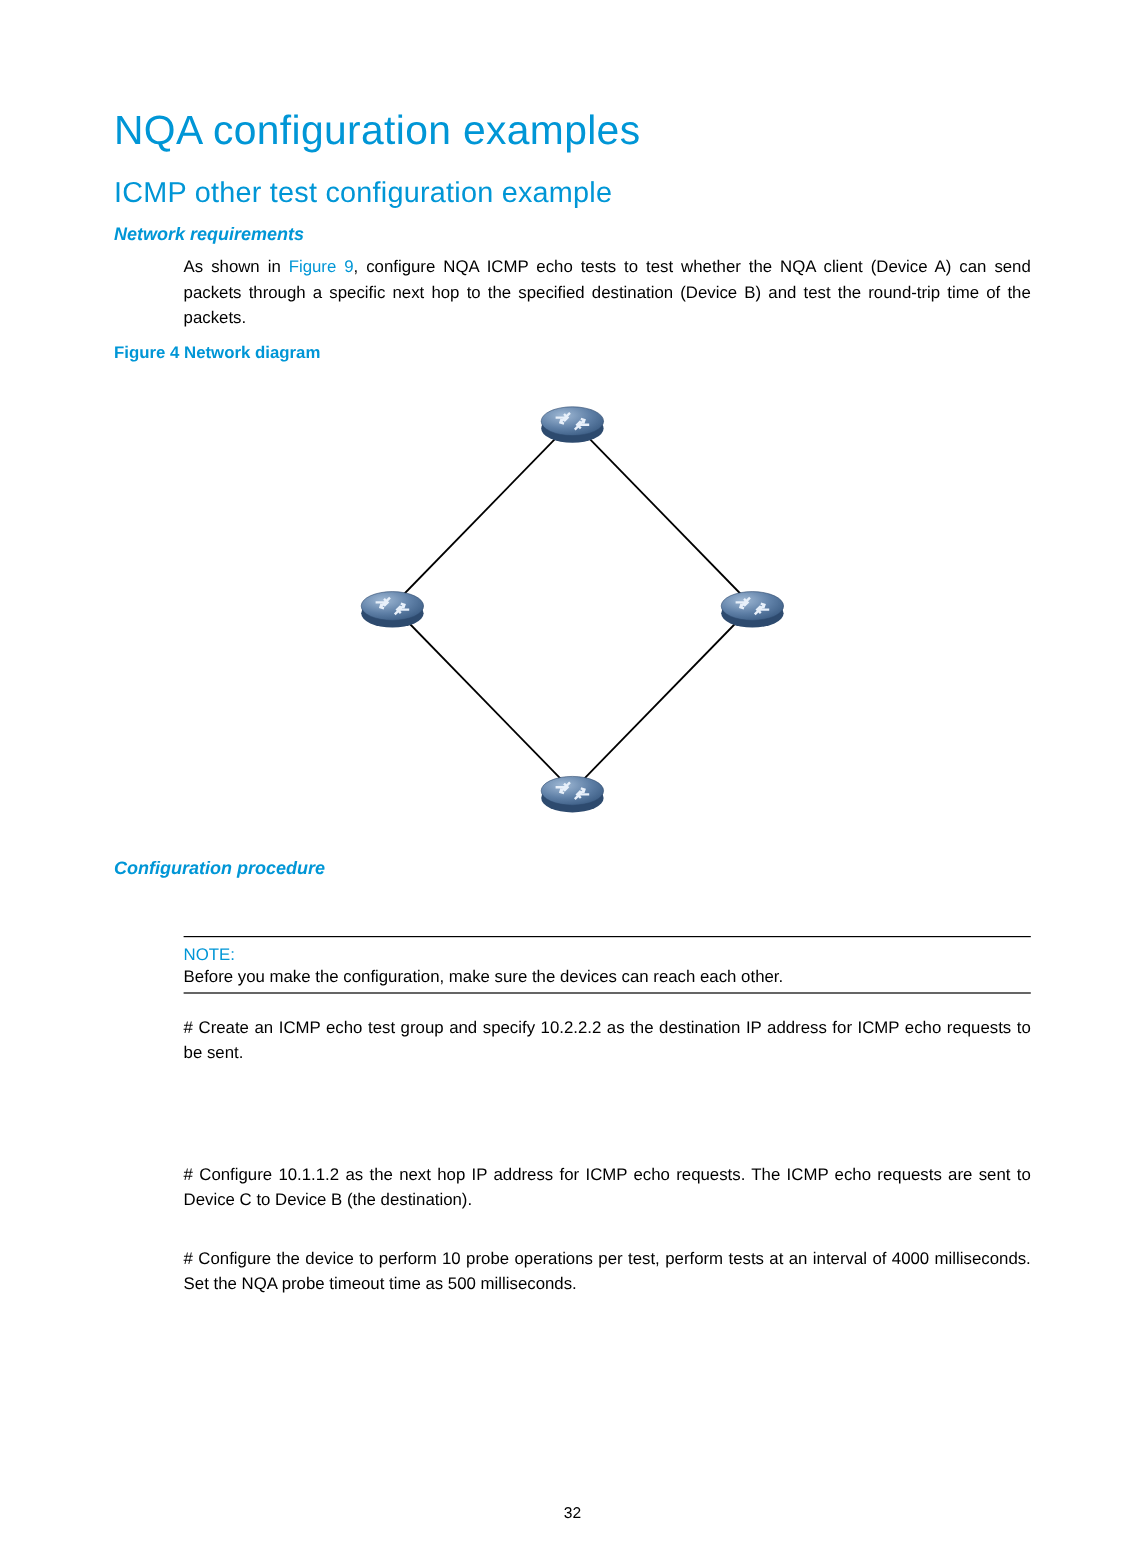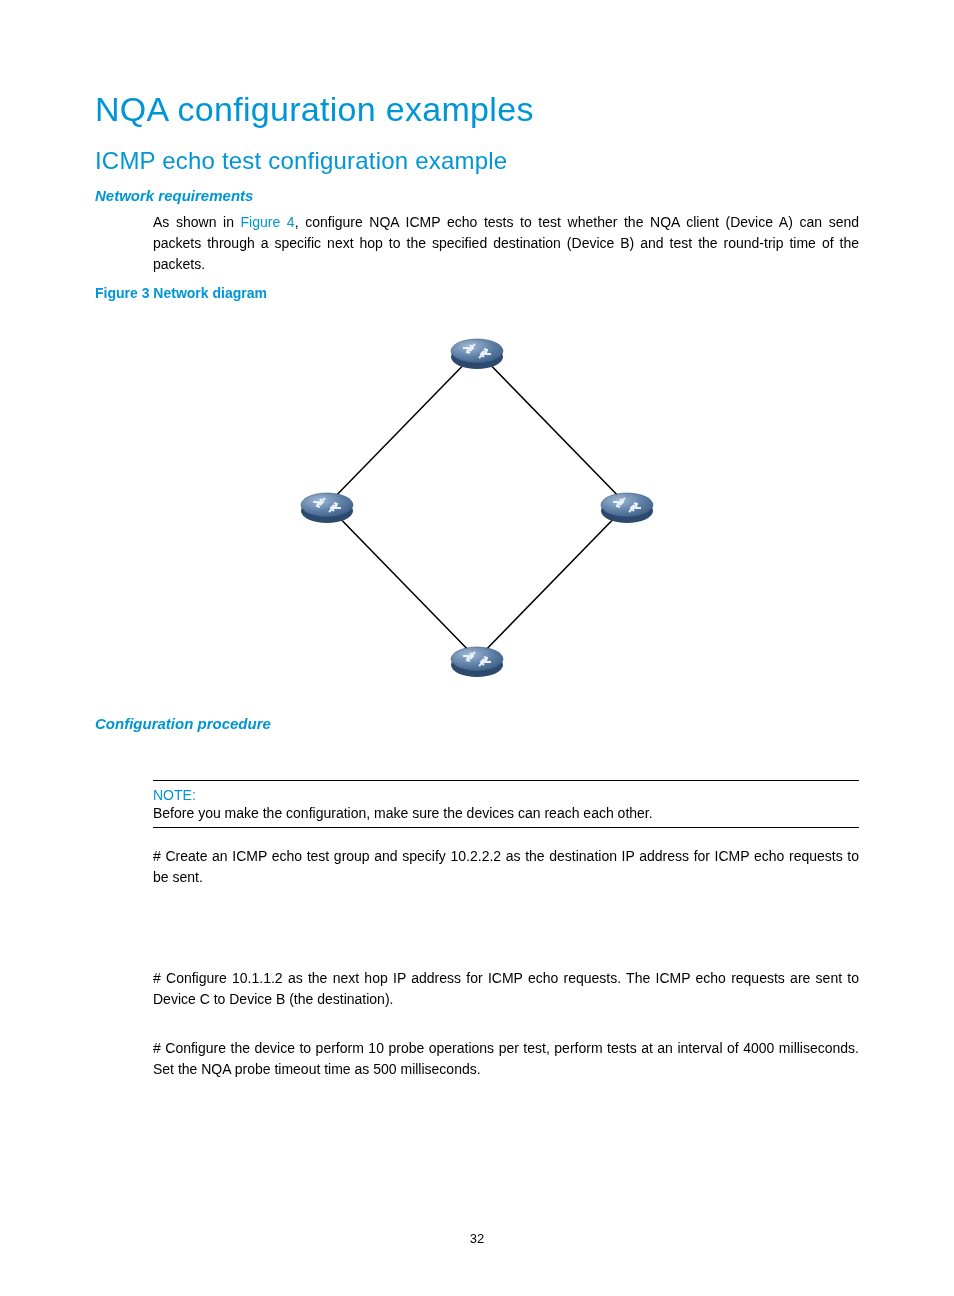--- a/index.html
+++ b/index.html
@@ -71,44 +71,44 @@
     color: #0096d6;
     font-size: 14px;
     margin: 2px 0 2px 0;
   }
   .note-text {
     font-size: 14px;
     margin: 0;
   }
   .page-number {
     position: absolute;
-    bottom: 50px;
+    bottom: 28px;
     left: 0;
     width: 100%;
     text-align: center;
     font-size: 13px;
   }
   .spacer-block { height: 70px; }
 </style>
 </head>
 <body>
 
 <div class="page">
 
   <h1>NQA configuration examples</h1>
 
-  <h2>ICMP echo test configuration example</h2>
+  <h2>ICMP other test configuration example</h2>
 
   <h3>Network requirements</h3>
 
   <p class="body-text indent">
-    <span>As shown in </span><span class="link">Figure 4</span><span>, configure NQA ICMP echo tests to test whether the NQA client (Device A) can send packets through a specific next hop to the specified destination (Device B) and test the round-trip time of the packets.</span>
+    <span>As shown in </span><span class="link">Figure 9</span><span>, configure NQA ICMP echo tests to test whether the NQA client (Device A) can send packets through a specific next hop to the specified destination (Device B) and test the round-trip time of the packets.</span>
   </p>
 
-  <p class="figure-caption indent">Figure 3 Network diagram</p>
+  <p class="figure-caption indent">Figure 4 Network diagram</p>
 
   <svg class="diagram" width="420" height="380" viewBox="0 0 420 380">
     <defs>
       <radialGradient id="rg" cx="35%" cy="30%" r="75%">
         <stop offset="0%" stop-color="#9fb8d4"></stop>
         <stop offset="60%" stop-color="#5e7fa6"></stop>
         <stop offset="100%" stop-color="#3e5f86"></stop>
       </radialGradient>
       <g id="router">
         <ellipse cx="0" cy="6" rx="26" ry="12" fill="#2d4a6e"></ellipse>

